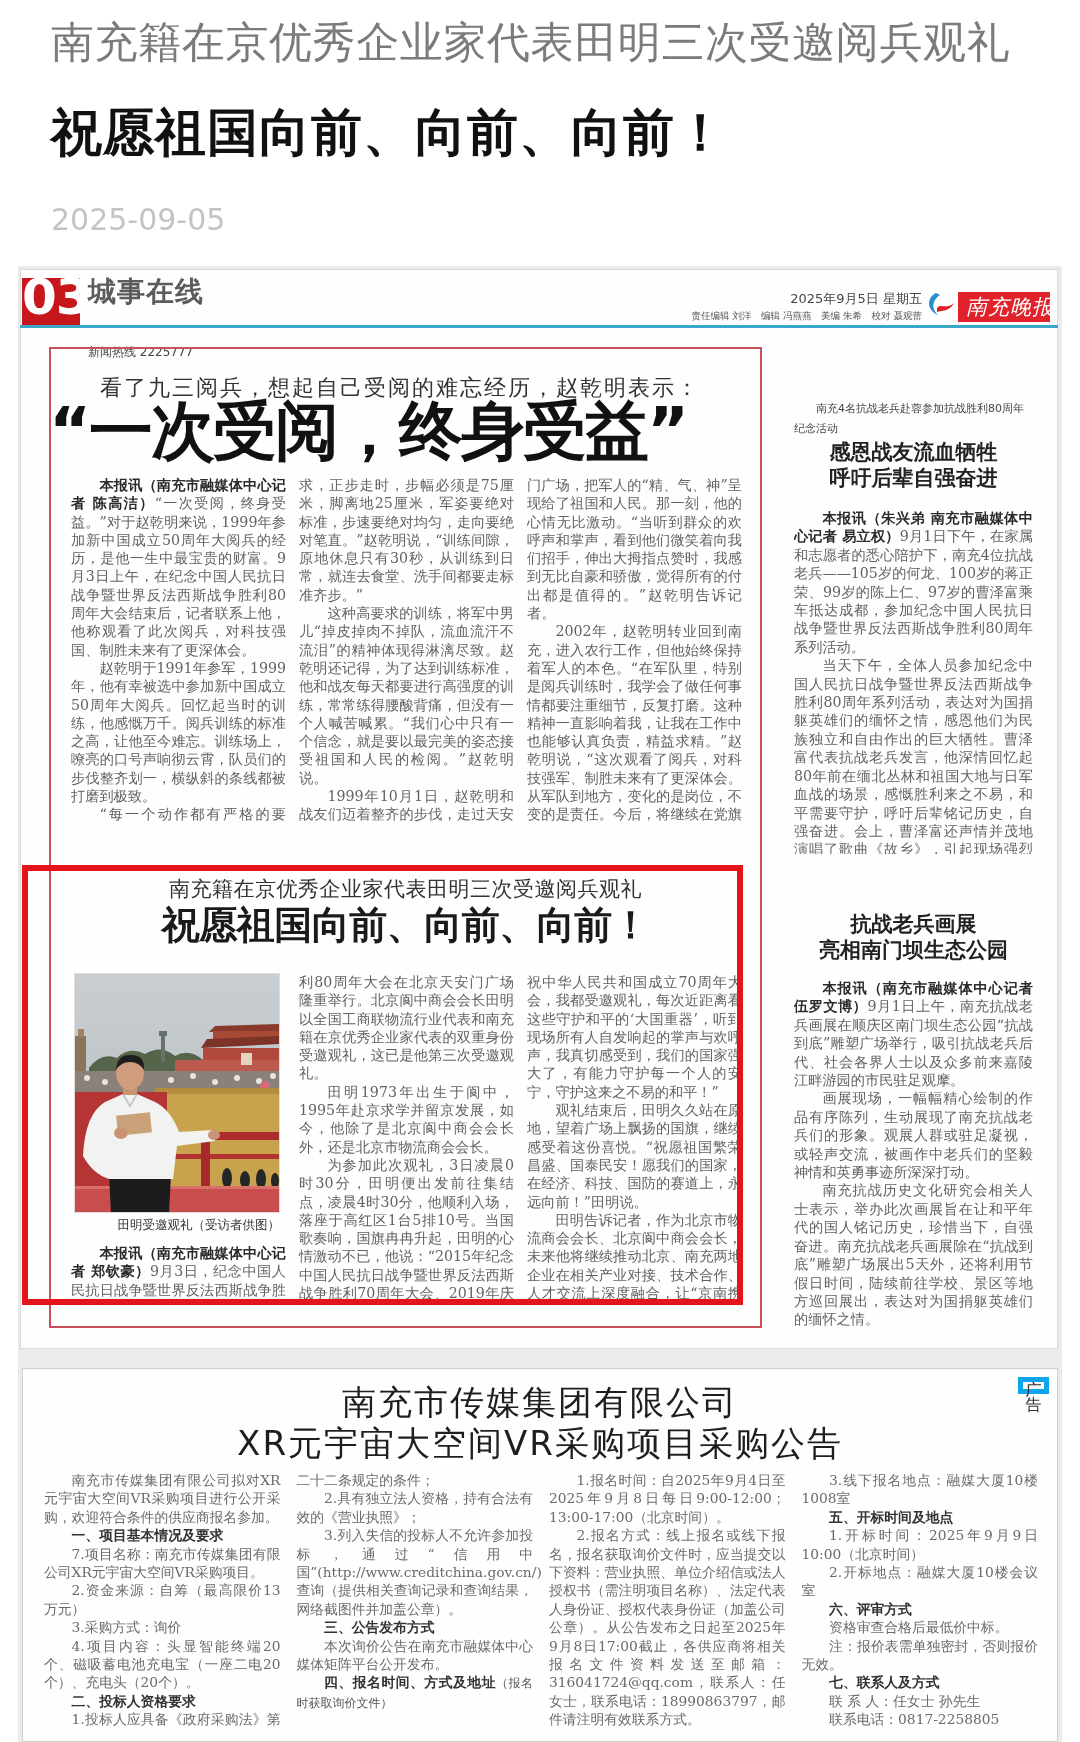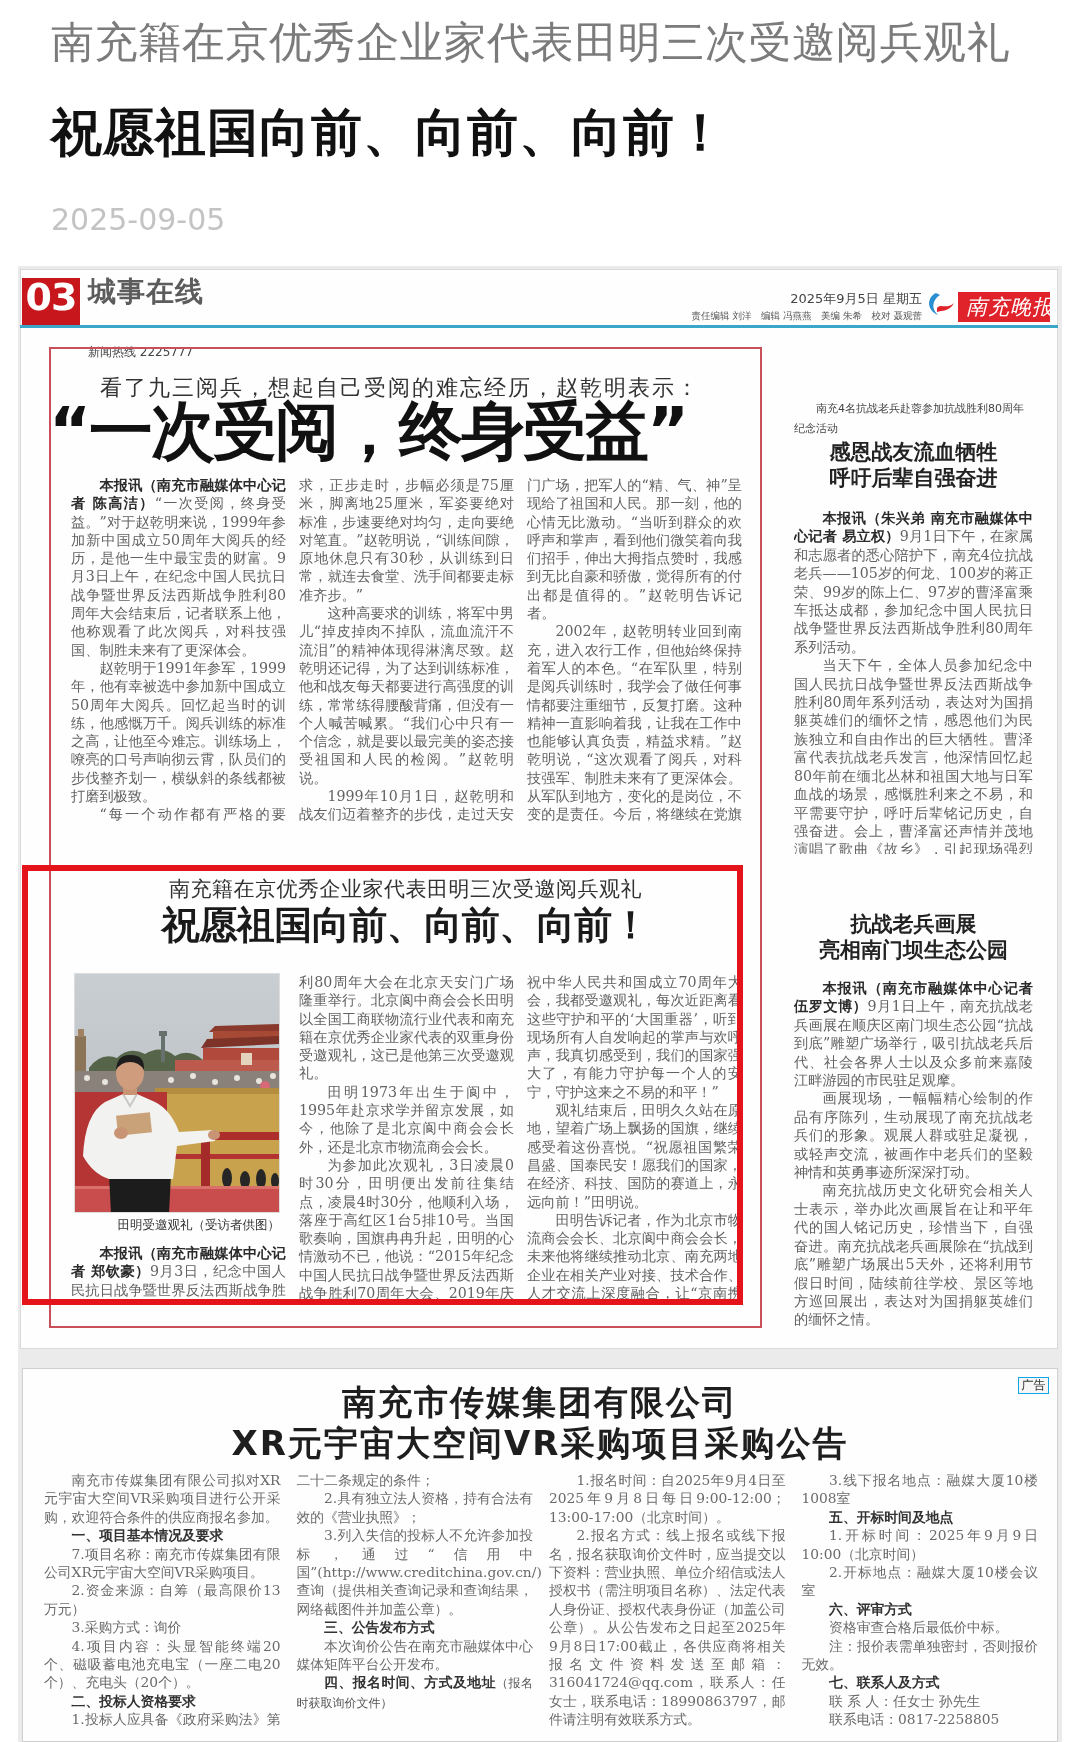--- a/index.html
+++ b/index.html
@@ -9,21 +9,21 @@
 
 .top-title{left:51px;top:18px;font-size:43px;line-height:48px;color:#7b7b7b;white-space:nowrap;letter-spacing:0.6px;}
 .top-headline{left:51px;top:104px;font-size:51px;line-height:58px;color:#111;font-weight:bold;white-space:nowrap;letter-spacing:1px;}
 .top-date{left:51px;top:203px;font-size:30px;line-height:34px;color:#c3c3c3;}
 
 .np-wrap{left:0;top:0;width:1080px;height:1742px;}
 .np-frame{left:18px;top:266px;width:1044px;height:1476px;background:#ebebeb;}
 .np-page{left:20px;top:269px;width:1038px;height:1080px;background:#fefefe;border:1px solid #d9d9d9;}
 .ad-page{left:22px;top:1368px;width:1036px;height:374px;background:#fefefe;border:1px solid #cfcfcf;}
 
-.pg-tag{left:22px;top:278px;width:58px;height:48px;background:#c8161d;color:#fff;font-size:38px;line-height:38px;font-weight:bold;text-align:center;letter-spacing:-1px;}
+.pg-tag{left:22px;top:278px;width:58px;height:48px;background:#c8161d;color:#fff;font-size:50px;line-height:38px;font-weight:bold;text-align:center;letter-spacing:-1px;}
 .pg-section{left:88px;top:276px;font-size:28px;line-height:32px;font-weight:bold;color:#5c5c5c;letter-spacing:1px;white-space:nowrap;}
 .pg-hotline{left:88px;top:309px;font-size:12px;line-height:11px;color:#444;white-space:nowrap;margin-top:38px;}
 .pg-date{left:740px;top:291px;width:182px;text-align:right;font-size:13px;line-height:16px;color:#444;white-space:nowrap;}
 .pg-staff{left:580px;top:310px;width:342px;text-align:right;font-size:9.5px;line-height:11px;color:#555;white-space:nowrap;}
 .logo-mark{left:923px;top:291px;width:32px;height:27px;}
 .masthead{left:958px;top:292px;width:92px;height:30px;background:#e0232b;color:#fff;font-family:"DejaVu Serif","Liberation Serif",serif;font-style:italic;font-size:21px;line-height:30px;text-align:center;letter-spacing:1px;white-space:nowrap;padding-left:8px;}
 .blue-rule{left:20px;top:325px;width:1038px;height:3px;background:#3aa6c8;}
 
 .box-thin{left:49px;top:347px;width:713px;height:981px;border:2px solid #c9505b;z-index:4;}
 .box-thick{left:22px;top:865px;width:721px;height:440px;border:6px solid #e5141b;z-index:5;}
@@ -45,22 +45,22 @@
 
 .side{left:794px;width:239px;}
 .sv-kicker{top:399px;font-size:11px;line-height:20px;color:#444;text-indent:2em;}
 .side-title{text-align:center;font-size:21px;line-height:26px;font-weight:bold;color:#222;white-space:nowrap;}
 .sv-title{top:439px;}
 .side-body{text-align:justify;font-family:"DejaVu Serif","Liberation Serif",serif;color:#626262;font-size:14.2px;line-height:18.4px;}
 .sv-body{top:509px;height:345px;overflow:hidden;}
 .se-title{top:911px;}
 .se-body{top:979px;height:352px;overflow:hidden;}
 
-.ad-label{left:1018px;top:1377px;width:31px;height:17px;border:1px solid #0ea5e9;background:#f6f6f6;font-size:12px;line-height:15px;text-align:center;color:#333;}
-.ad-title{left:22px;width:1036px;text-align:center;font-size:34px;line-height:41px;font-weight:bold;color:#1e1e1e;letter-spacing:2px;white-space:nowrap;}
+.ad-label{left:1018px;top:1377px;width:31px;height:17px;border:5px solid #0ea5e9;background:#f6f6f6;font-size:16px;line-height:15px;text-align:center;color:#333;}
+.ad-title{left:22px;width:1036px;text-align:center;font-size:34px;line-height:41px;font-weight:normal;color:#1e1e1e;letter-spacing:2px;white-space:nowrap;}
 .ad-t1{top:1382px;}
 .ad-t2{top:1423px;}
 .ad-cols{left:44px;top:1471px;width:994px;height:258px;column-count:4;column-gap:16px;column-fill:auto;overflow:hidden;text-align:justify;font-family:"DejaVu Serif","Liberation Serif",serif;font-size:13.8px;line-height:18.4px;color:#6a6a6a;}
 .ad-cols p.ad-h{font-family:"DejaVu Sans","Liberation Sans",sans-serif;font-weight:bold;color:#333;}
 .ad-cols .note{font-weight:normal;font-size:12px;color:#555;}
 </style>
 </head>
 <body>
 
 <div class="a top-title">南充籍在京优秀企业家代表田明三次受邀阅兵观礼</div>

